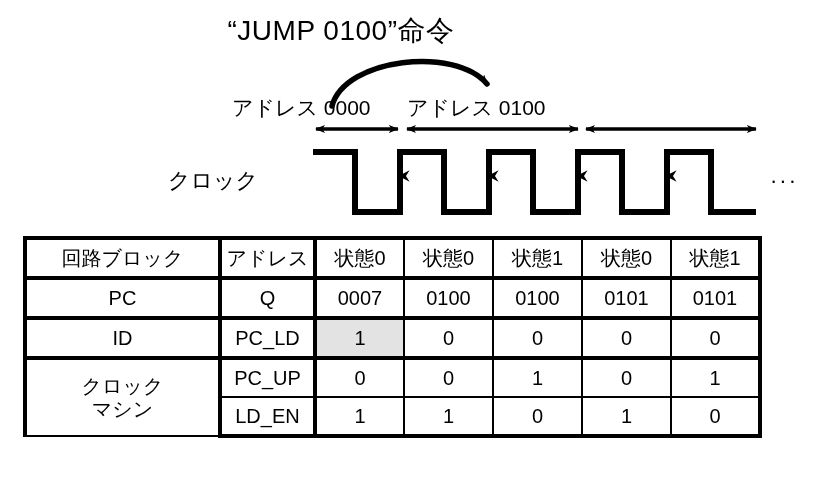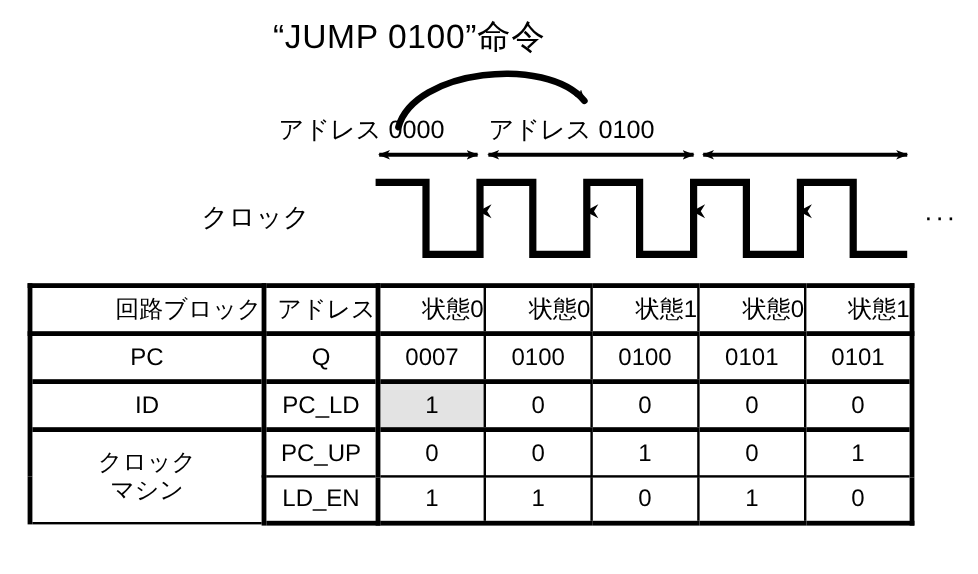--- a/index.html
+++ b/index.html
@@ -87,21 +87,21 @@
     vertical-align: middle;
     padding: 0;
     height: 36px;
     line-height: 1.15;
     background: #ffffff;
   }
   #signal-table .outer-top    { border-top-width: 4px; }
   #signal-table .outer-bottom { border-bottom-width: 4px; }
   #signal-table .outer-left   { border-left-width: 4px; }
   #signal-table .outer-right  { border-right-width: 4px; }
-  #signal-table .hdr          { border-bottom-width: 4px; text-align: right; }
+  #signal-table .hdr          { border-bottom-width: 4px; }
   #signal-table .thick-right  { border-right-width: 4px; }
   #signal-table .sep-row      { border-top-width: 4px; }
   #signal-table .hl           { background: #e3e3e3; }
   #signal-table .col-block    { width: 195px; }
   #signal-table .col-term     { width: 95px; }
   #signal-table .col-state    { width: 89px; }
   .two-line { font-size: 20px; line-height: 1.25; }
 </style>
 </head>
 <body>

